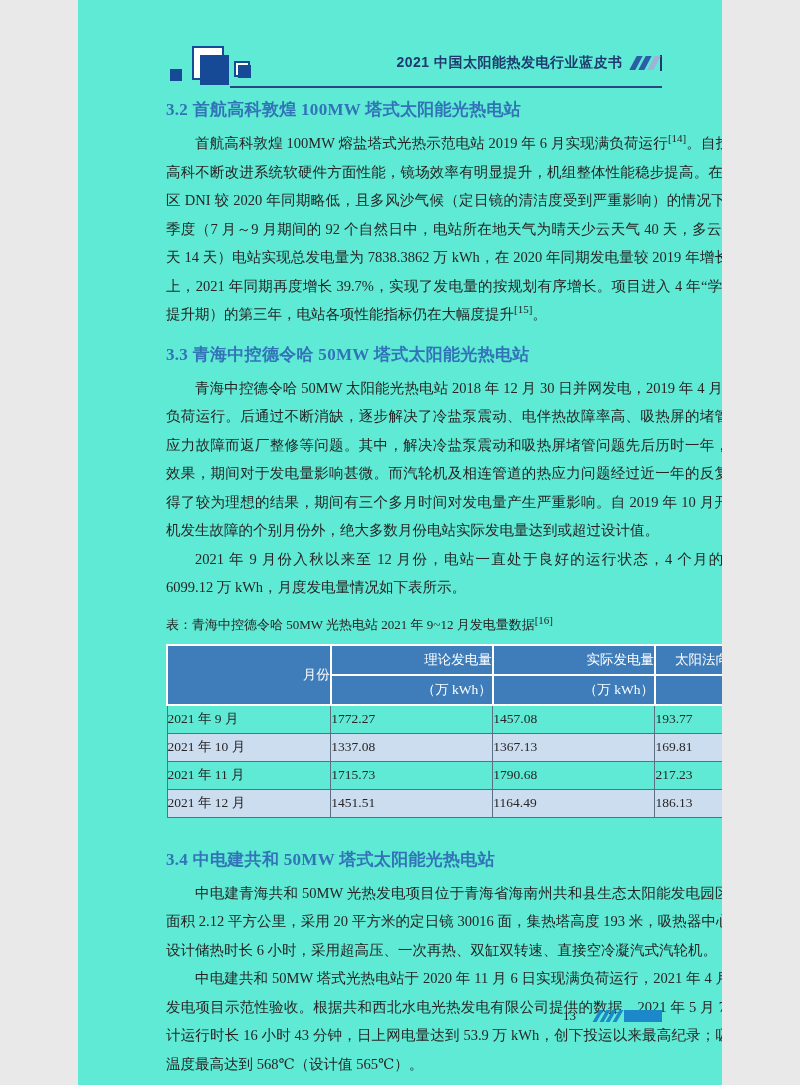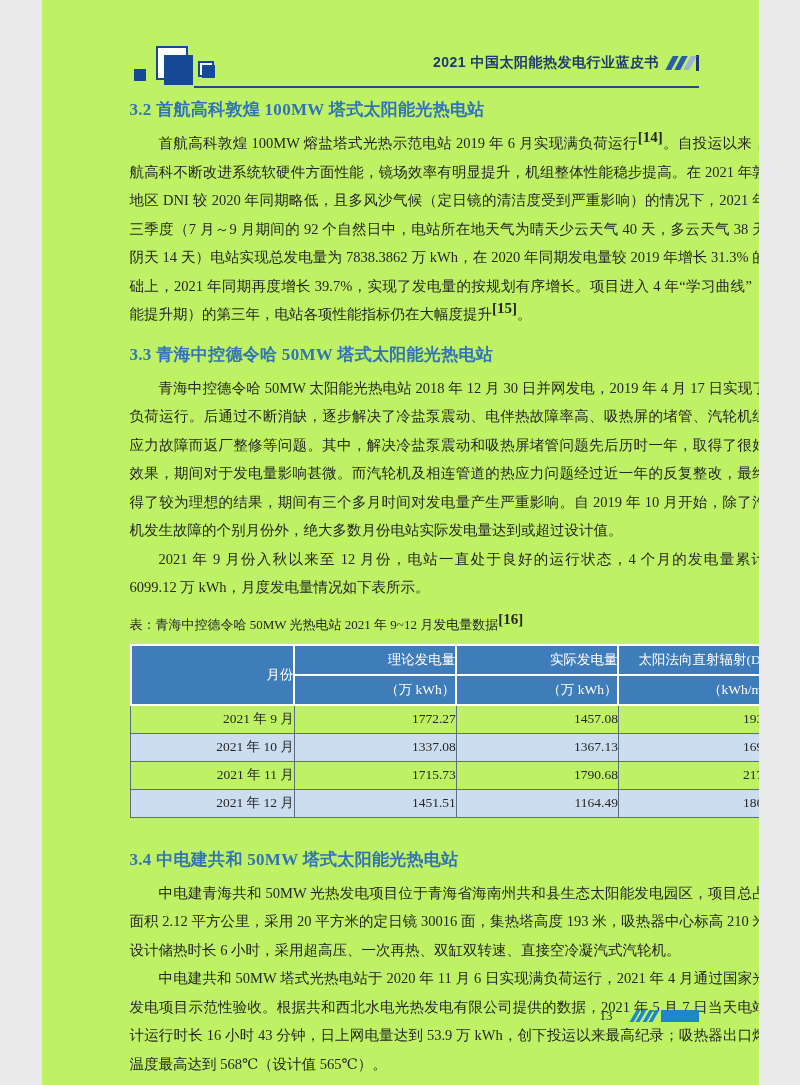--- a/index.html
+++ b/index.html
@@ -9,23 +9,23 @@
     --rule-navy:#27497e;
     --table-header-bg:#3e7cba;
     --table-alt-row:#cdddf0;
     --table-border:#5c6e84;
     --footer-blue:#1d88c9;
     --text-color:#262626;
   }
   html,body{margin:0;padding:0;background:#e9e9e9;}
   .page{
     position:relative;
-    width:717px;height:1085px;
+    width:644px;height:1085px;
     margin:0 auto;
-    background:#bef264;
+    background:#5eead4;
     font-family:"Liberation Serif","DejaVu Serif",serif;
     color:var(--text-color);
     overflow:hidden;
     box-sizing:border-box;
   }
   
   .hdr{position:absolute;top:0;left:0;right:0;height:92px;}
   .logo{position:absolute;left:90px;top:46px;width:84px;height:42px;}
   .logo .sq{position:absolute;background:var(--logo-navy);}
   .logo .sq-outline{position:absolute;background:#ffffff;border:2px solid var(--logo-navy);box-sizing:border-box;}
@@ -54,37 +54,37 @@
     font-family:Liberation Serif, serif;
     font-size:17px;font-weight:bold;color:var(--accent-heading);
     margin:14px 0 8px 0;letter-spacing:.3px;
   }
   h2.sec.first{margin-top:6px;}
   p.body{
     font-size:14.5px;line-height:28.5px;text-align:justify;
     text-indent:2em;margin:0 0 0 0;
   }
   p.body + p.body{margin-top:0;}
-  sup.ref{font-size:15px;line-height:0;vertical-align:super;font-weight:bold;}
+  sup.ref{font-size:11px;line-height:0;vertical-align:super;}
   .tbl-caption{
     text-align:left;font-size:13px;margin:14px 0 10px 0;
   }
   
   table.power{
     width:100%;border-collapse:collapse;table-layout:fixed;
     font-size:13.5px;
   }
   table.power th{
     background:var(--table-header-bg);color:#ffffff;
     font-weight:normal;border:2px solid #ffffff;
     height:28px;padding:0;text-align:right;
   }
   table.power td{
     border:1px solid var(--table-border);
-    height:27px;padding:0;text-align:right;
+    height:27px;padding:0;text-align:left;
   }
   table.power tr.alt td{background:var(--table-alt-row);}
   table.power col.c1{width:25.2%;}
   
   .ftr{
     position:absolute;left:0;right:60px;top:1008px;
     display:flex;align-items:center;justify-content:flex-end;gap:20px;
   }
   .pageno{font-size:13px;color:#222;}
   .f-stripes{display:flex;align-items:center;gap:2.5px;}

